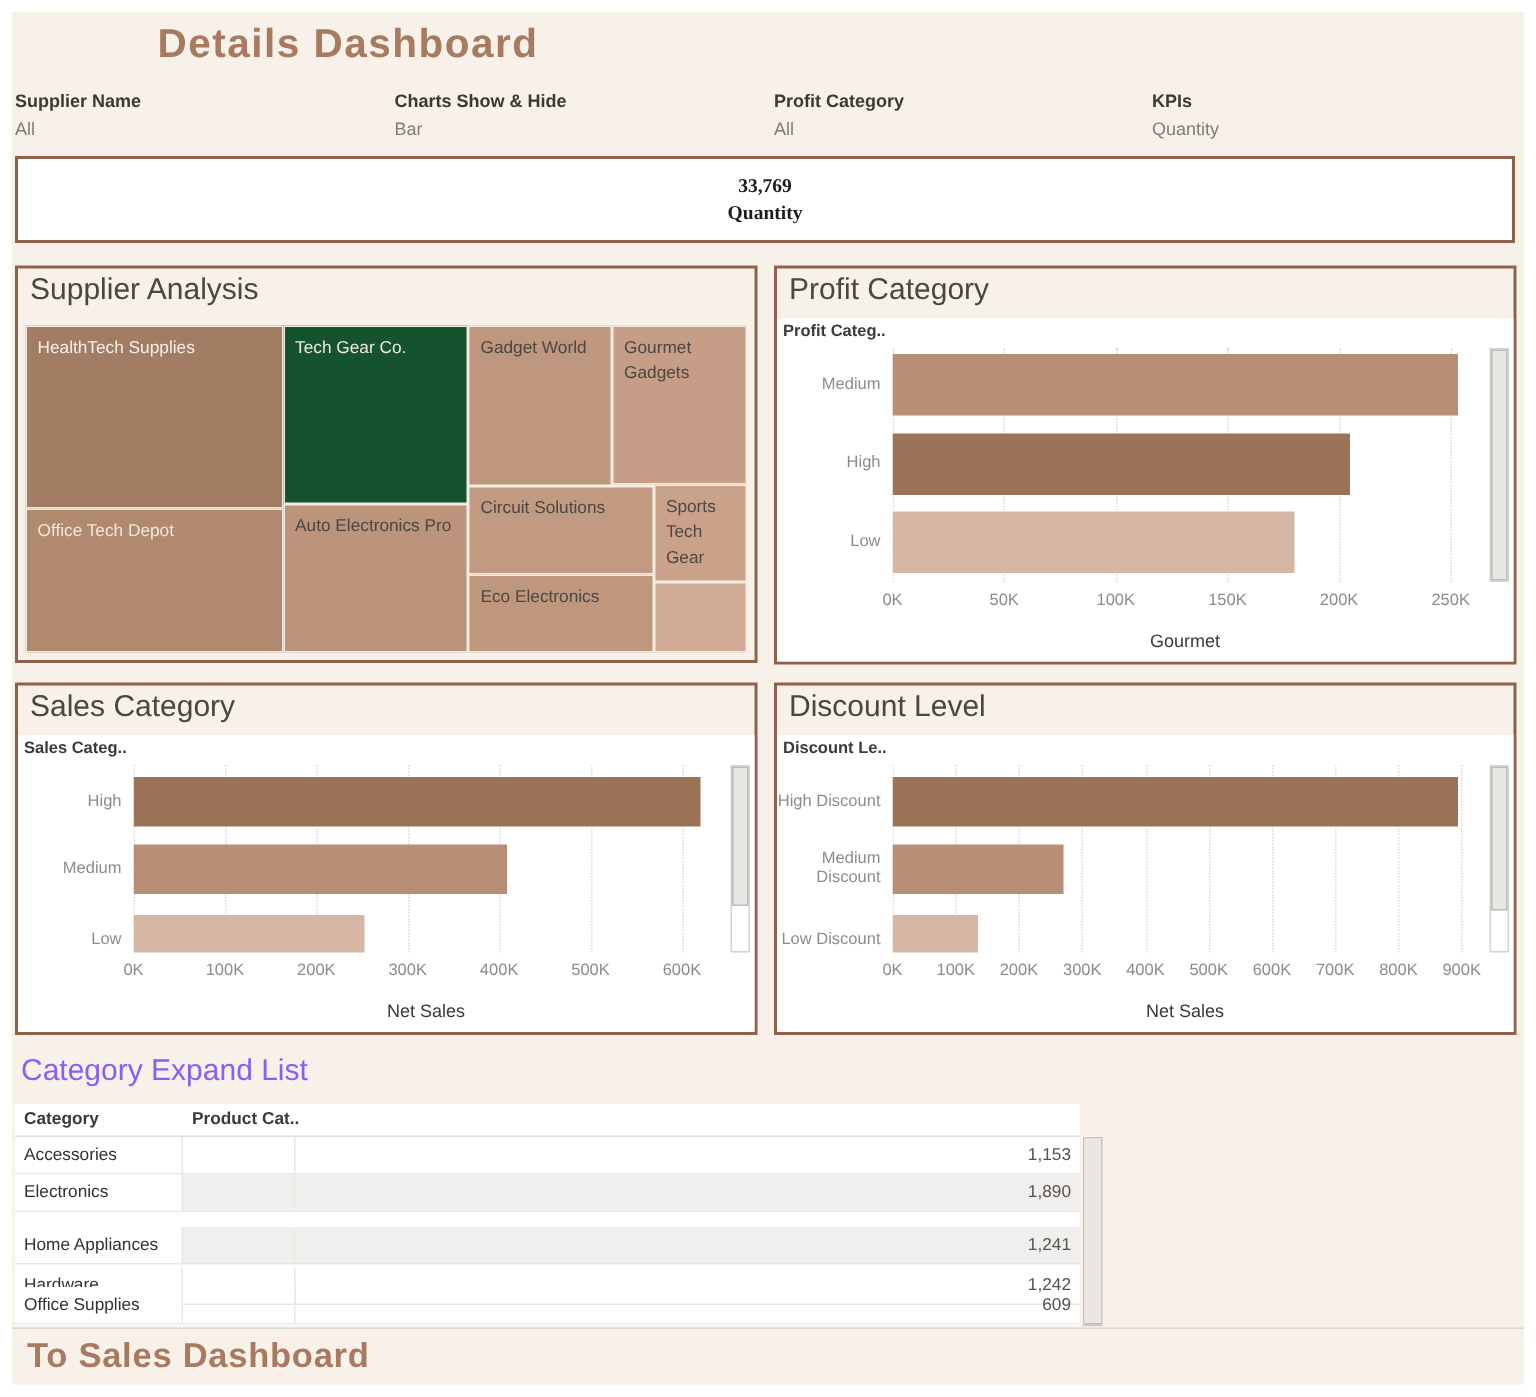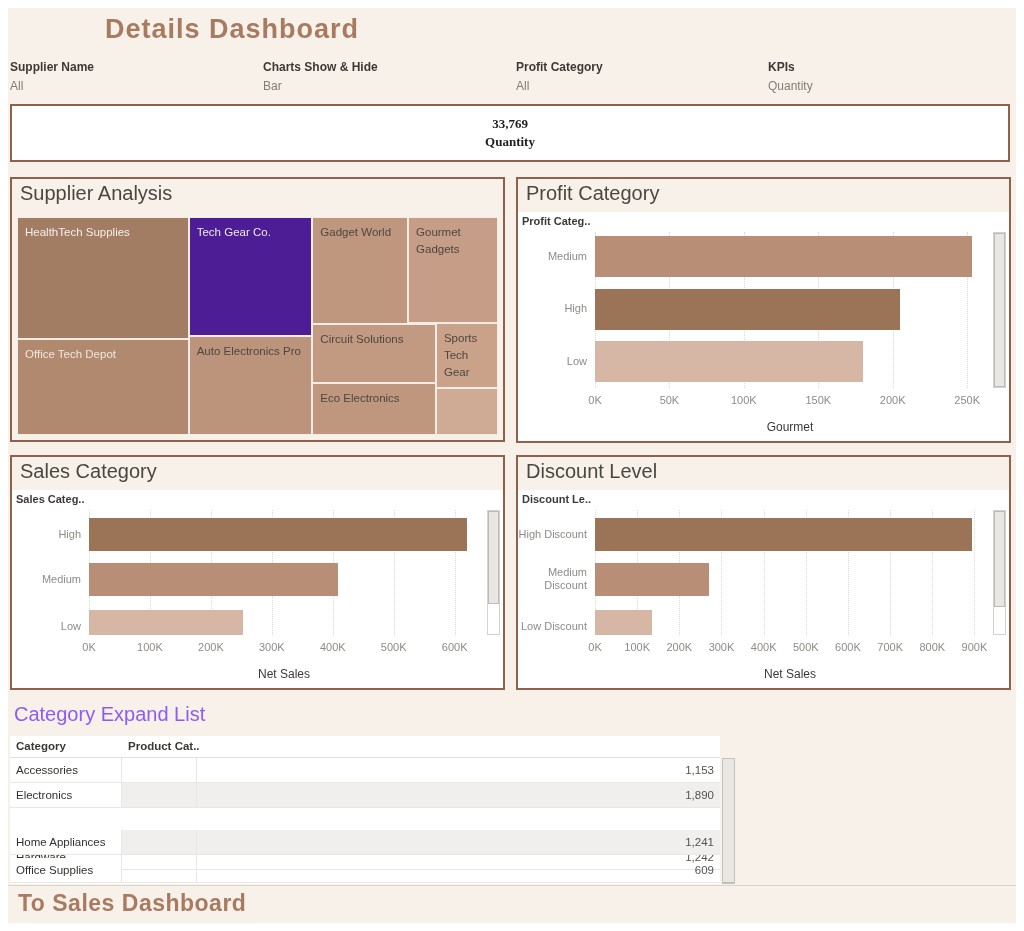--- a/index.html
+++ b/index.html
@@ -92,21 +92,21 @@
   <div class="kpi">
     <div class="kval">33,769</div>
     <div class="klab">Quantity</div>
   </div>
 
   <section class="panel" id="panel-treemap">
     <div class="panel-title">Supplier Analysis</div>
     <div class="treemap" id="treemap">
         <div class="tm-block" style="left: 0%; top: 0%; width: 35.7%; height: 56%; background: rgb(162, 124, 99); color: rgb(246, 240, 234);"><span>HealthTech Supplies</span></div>
         <div class="tm-block" style="left: 0%; top: 56%; width: 35.7%; height: 44%; background: rgb(177, 137, 111); color: rgb(240, 231, 222);"><span>Office Tech Depot</span></div>
-        <div class="tm-block" style="left: 35.7%; top: 0%; width: 25.7%; height: 54.7%; background: #4c1d95; color: rgb(242, 233, 224);"><span>Tech Gear Co.</span></div>
+        <div class="tm-block" style="left: 35.7%; top: 0%; width: 25.7%; height: 54.7%; background: #14532d; color: rgb(242, 233, 224);"><span>Tech Gear Co.</span></div>
         <div class="tm-block dotted" style="left: 35.7%; top: 54.7%; width: 25.7%; height: 45.3%; background: rgb(187, 148, 123); color: rgb(76, 71, 66);"><span>Auto Electronics Pro</span></div>
         <div class="tm-block dotted" style="left: 61.4%; top: 0%; width: 19.9%; height: 49.3%; background: rgb(191, 151, 127); color: rgb(76, 71, 66);"><span>Gadget World</span></div>
         <div class="tm-block dotted" style="left: 81.3%; top: 0%; width: 18.7%; height: 48.4%; background: rgb(198, 157, 134); color: rgb(76, 71, 66);"><span>Gourmet Gadgets</span></div>
         <div class="tm-block dotted" style="left: 61.4%; top: 49.3%; width: 25.7%; height: 26.9%; background: rgb(194, 154, 130); color: rgb(76, 71, 66);"><span>Circuit Solutions</span></div>
         <div class="tm-block dotted" style="left: 87.1%; top: 48.4%; width: 12.9%; height: 30%; background: rgb(202, 162, 138); color: rgb(76, 71, 66);"><span>Sports Tech Gear</span></div>
         <div class="tm-block dotted" style="left: 61.4%; top: 76.2%; width: 25.7%; height: 23.8%; background: rgb(191, 151, 127); color: rgb(76, 71, 66);"><span>Eco Electronics</span></div>
         <div class="tm-block dotted" style="left: 87.1%; top: 78.4%; width: 12.9%; height: 21.6%; background: rgb(207, 171, 149); color: rgb(76, 71, 66);"><span></span></div>
       </div>
   </section>
 
@@ -239,21 +239,21 @@
       <div class="trow" style="top: 47px;">
         <div class="tc-cat">Electronics</div>
         <div class="tc-prod alt"></div>
         <div class="tc-val alt">1,890</div>
       </div>
       <div class="trow" style="top: 72px; margin-top: 37px;">
         <div class="tc-cat">Hardware</div>
         <div class="tc-prod"></div>
         <div class="tc-val">1,242</div>
       </div>
-      <div class="trow" style="top: 94px; padding-left: 8px;">
+      <div class="trow" style="top: 82px; padding-left: 8px;">
         <div class="tc-cat">Home Appliances</div>
         <div class="tc-prod alt"></div>
         <div class="tc-val alt">1,241</div>
       </div>
       <div class="trow" style="top: 122px;">
         <div class="tc-cat">Office Supplies</div>
         <div class="tc-prod"></div>
         <div class="tc-val">609</div>
       </div>
     </div>

